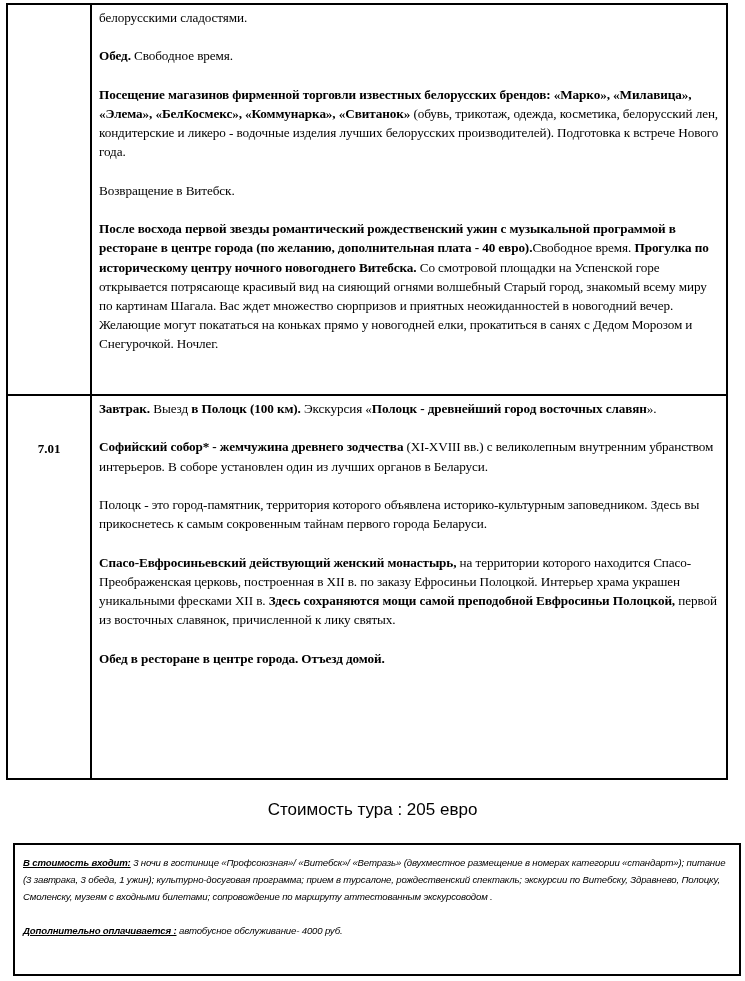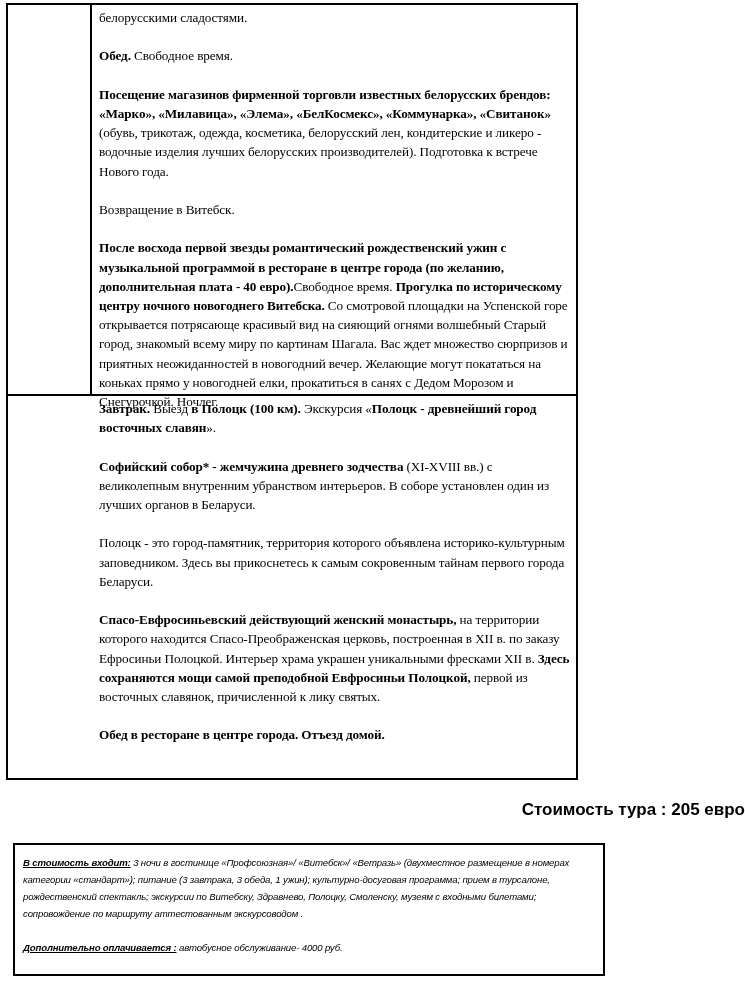--- a/index.html
+++ b/index.html
@@ -1,18 +1,18 @@
 <!DOCTYPE html>
 <html><head>
 <meta charset="utf-8">
 <style>
   html, body { margin: 0; padding: 0; background: #ffffff; }
   body { width: 745px; height: 981px; position: relative; overflow: hidden; color: #000; }
   .itinerary {
-    position: absolute; left: 6px; top: 3px; width: 572px; height: 777px;
+    position: absolute; left: 6px; top: 3px; width: 722px; height: 777px;
     border: 2px solid #000; box-sizing: border-box;
   }
   .row { position: absolute; left: 0; width: 100%; box-sizing: border-box; }
   .row-1 { top: 0; height: 391px; border-bottom: 2px solid #000; }
   .row-2 { top: 391px; height: 382px; }
   .date-cell {
     position: absolute; left: 0; top: 0; width: 84px; height: 100%;
     border-right: 2px solid #000; box-sizing: border-box;
     font-family: "Liberation Serif", "DejaVu Serif", serif; font-weight: bold; font-size: 13px;
     text-align: center;
@@ -21,26 +21,26 @@
   .content-cell {
     position: absolute; left: 84px; top: 0; right: 0; height: 100%;
     padding: 3px 6px 0 7px; box-sizing: border-box;
     font-family: "Liberation Serif", "DejaVu Serif", serif; font-size: 13.2px; line-height: 19.2px;
     letter-spacing: -0.1px;
   }
   .row-2 .content-cell { }
   .content-cell p { margin: 0 0 19.2px 0; }
   b { font-weight: bold; }
   .price-title {
-    position: absolute; left: 0; right: 0; top: 800px; text-align: right;
-    font-family: "Liberation Sans", "DejaVu Sans", sans-serif; font-weight: bold; font-size: 17px;
+    position: absolute; left: 0; right: 0; top: 800px; text-align: center;
+    font-family: "Liberation Sans", "DejaVu Sans", sans-serif; font-weight: normal; font-size: 17px;
   }
   .price-title .label { margin-right: 0; }
   .includes-box {
-    position: absolute; left: 13px; top: 843px; width: 592px; height: 133px;
+    position: absolute; left: 13px; top: 843px; width: 728px; height: 133px;
     border: 2px solid #000; box-sizing: border-box;
     padding: 9px 8px 0 8px;
     font-family: "Liberation Sans", "DejaVu Sans", sans-serif; font-style: italic; font-size: 9.6px; line-height: 17px;
     letter-spacing: -0.15px;
   }
   .includes-box p { margin: 0 0 17px 0; }
   .includes-box .u-label { font-weight: bold; text-decoration: underline; }
 </style>
 </head>
 <body>
@@ -52,20 +52,23 @@
       </div>
     <div class="content-cell">
         <p><span>белорусскими сладостями.</span></p>
         <p><b>Обед.</b><span> Свободное время.</span></p>
         <p><b>Посещение магазинов фирменной торговли известных белорусских брендов: «Марко», «Милавица», «Элема», «БелКосмекс», «Коммунарка», «Свитанок»</b><span> (обувь, трикотаж, одежда, косметика, белорусский лен, кондитерские и ликеро - водочные изделия лучших белорусских производителей). Подготовка к встрече Нового года.</span></p>
         <p><span>Возвращение в Витебск.</span></p>
         <p><b>После восхода первой звезды романтический рождественский ужин с музыкальной программой в ресторане в центре города (по желанию, дополнительная плата - 40 евро).</b><span>Свободное время. </span><b>Прогулка по историческому центру ночного новогоднего Витебска.</b><span> Со смотровой площадки на Успенской горе открывается потрясающе красивый вид на сияющий огнями волшебный Старый город, знакомый всему миру по картинам Шагала. Вас ждет множество сюрпризов и приятных неожиданностей в новогодний вечер. Желающие могут покататься на коньках прямо у новогодней елки, прокатиться в санях с Дедом Морозом и Снегурочкой. Ночлег.</span></p>
       </div>
   </div>
   <div class="row row-2">
+    <div class="date-cell">
+        <span>7.01</span>
+      </div>
     <div class="content-cell">
         <p><b>Завтрак.</b><span> Выезд </span><b>в Полоцк (100 км).</b><span> Экскурсия «</span><b>Полоцк - древнейший город восточных славян</b><span>».</span></p>
         <p><b>Софийский собор* - жемчужина древнего зодчества</b><span> (XI-XVIII вв.) с великолепным внутренним убранством интерьеров. В соборе установлен один из лучших органов в Беларуси.</span></p>
         <p><span>Полоцк - это город-памятник, территория которого объявлена историко-культурным заповедником. Здесь вы прикоснетесь к самым сокровенным тайнам первого города Беларуси.</span></p>
         <p><b>Спасо-Евфросиньевский действующий женский монастырь,</b><span> на территории которого находится Спасо-Преображенская церковь, построенная в XII в. по заказу Ефросиньи Полоцкой. Интерьер храма украшен уникальными фресками XII в. </span><b>Здесь сохраняются мощи самой преподобной Евфросиньи Полоцкой,</b><span> первой из восточных славянок, причисленной к лику святых.</span></p>
         <p><b>Обед в ресторане в центре города. Отъезд домой.</b></p>
       </div>
   </div>
 </div>
 

